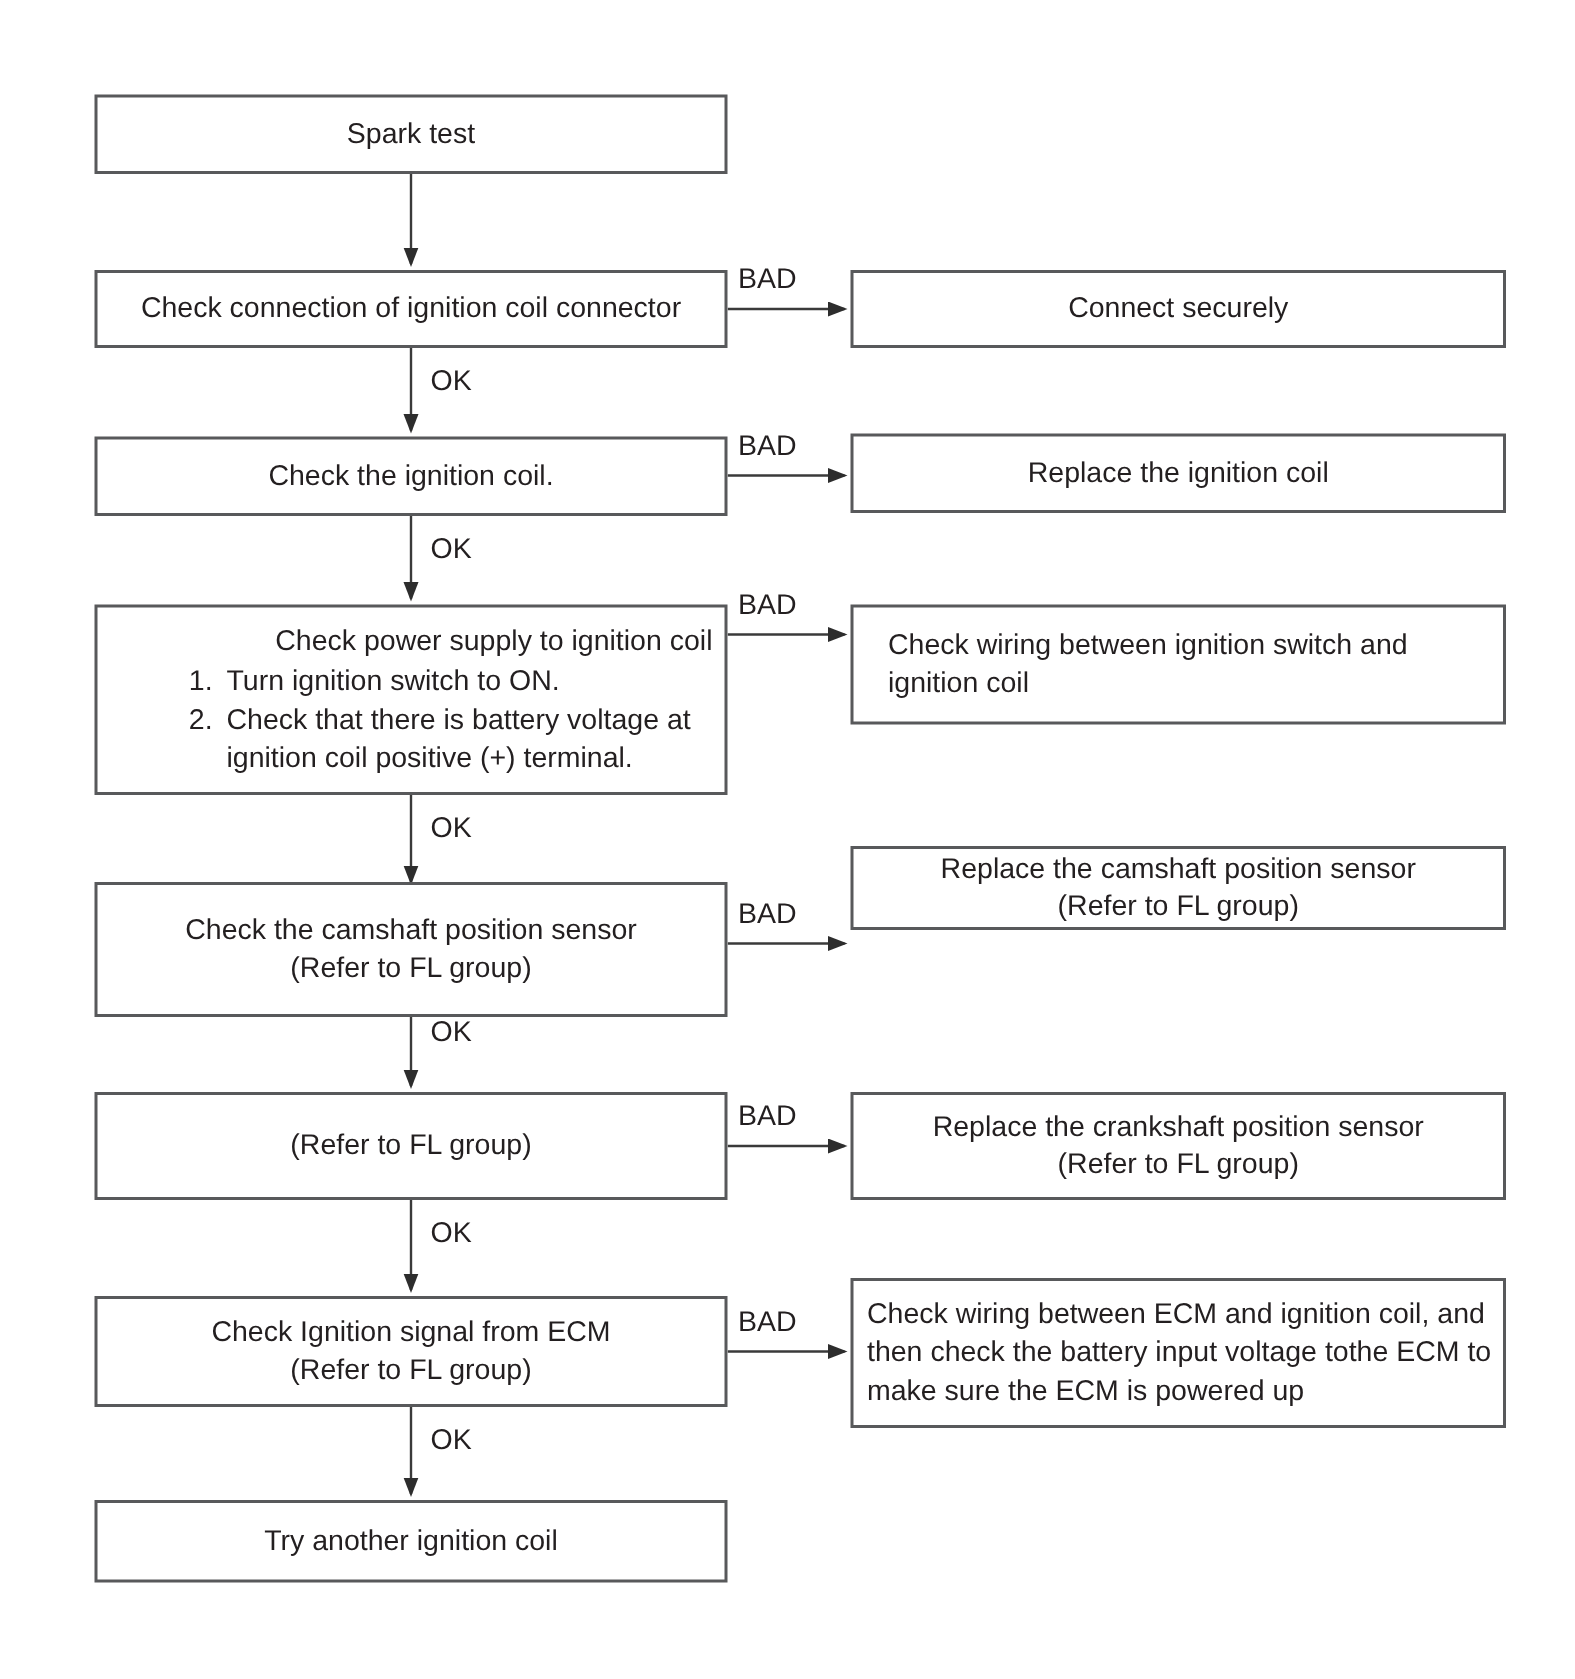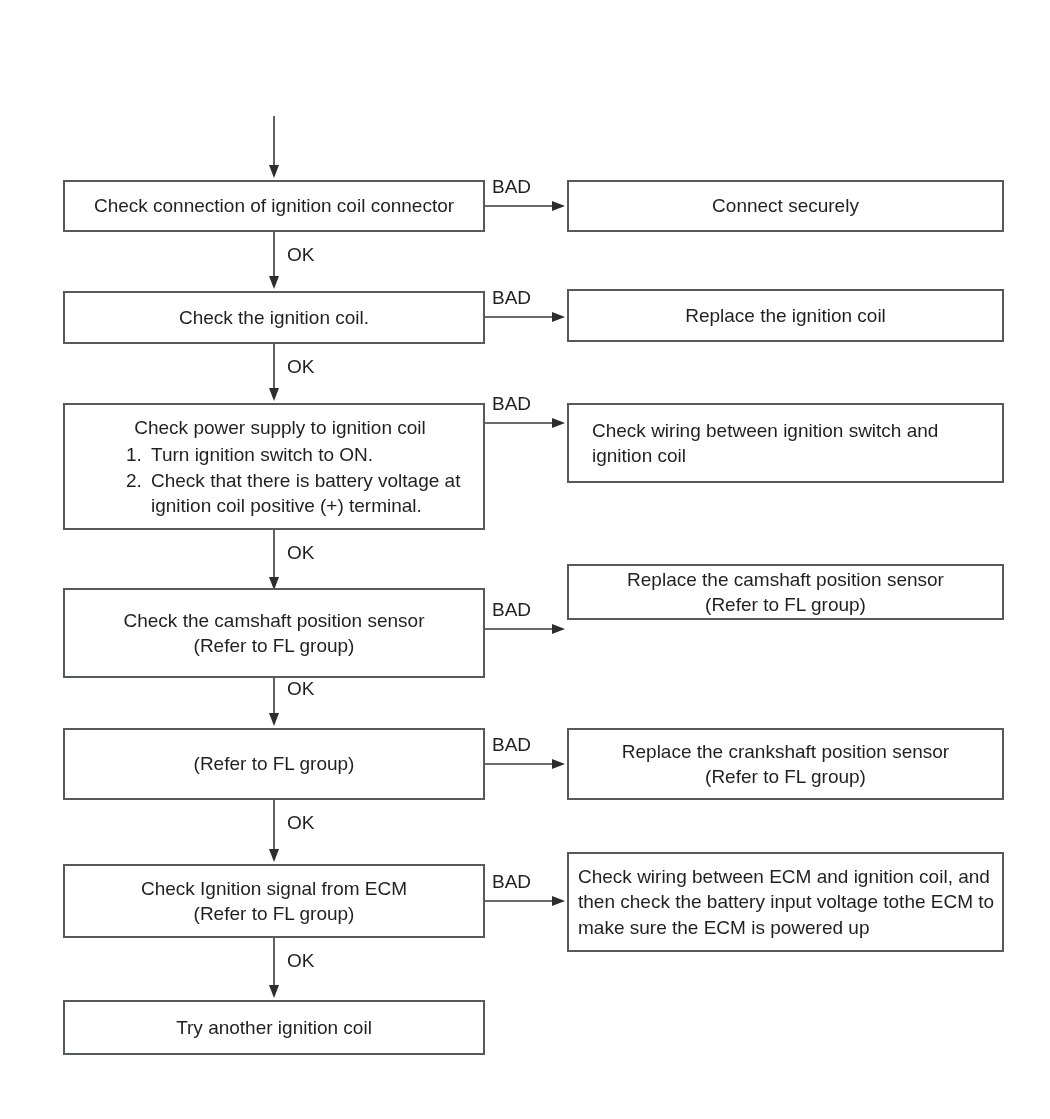--- a/index.html
+++ b/index.html
@@ -21,21 +21,21 @@
     flex-direction: column;
     align-items: center;
     justify-content: center;
     text-align: center;
     font-size: 19px;
     line-height: 1.32;
   }
   .col-left  { left: 63px;  width: 422px; }
   .col-right { left: 567px; width: 437px; }
   .align-left {
-    align-items: center;
+    align-items: flex-end;
     text-align: left;
     justify-content: center;
   }
   .box-power { padding: 10px 8px 10px 20px; }
   .box-power ol {
     margin: 2px 0 0 0;
     padding-left: 62px;
   }
   .box-power ol li { padding-left: 4px; }
   .box-wiring-switch { padding: 4px 26px 4px 23px; }
@@ -75,20 +75,23 @@
 
       <line x1="485" y1="206" x2="563" y2="206" marker-end="url(#ah)"></line>
       <line x1="485" y1="317" x2="563" y2="317" marker-end="url(#ah)"></line>
       <line x1="485" y1="423" x2="563" y2="423" marker-end="url(#ah)"></line>
       <line x1="485" y1="629" x2="563" y2="629" marker-end="url(#ah)"></line>
       <line x1="485" y1="764" x2="563" y2="764" marker-end="url(#ah)"></line>
       <line x1="485" y1="901" x2="563" y2="901" marker-end="url(#ah)"></line>
     </g>
   </svg>
 
+  <div class="box col-left" style="top:63px;height:53px">
+    <div>Spark test</div>
+  </div>
 
   <div class="box col-left" style="top:180px;height:52px">
     <div>Check connection of ignition coil connector</div>
   </div>
 
   <div class="box col-left" style="top:291px;height:53px">
     <div>Check the ignition coil.</div>
   </div>
 
   <div class="box col-left align-left box-power" style="top:403px;height:127px">

